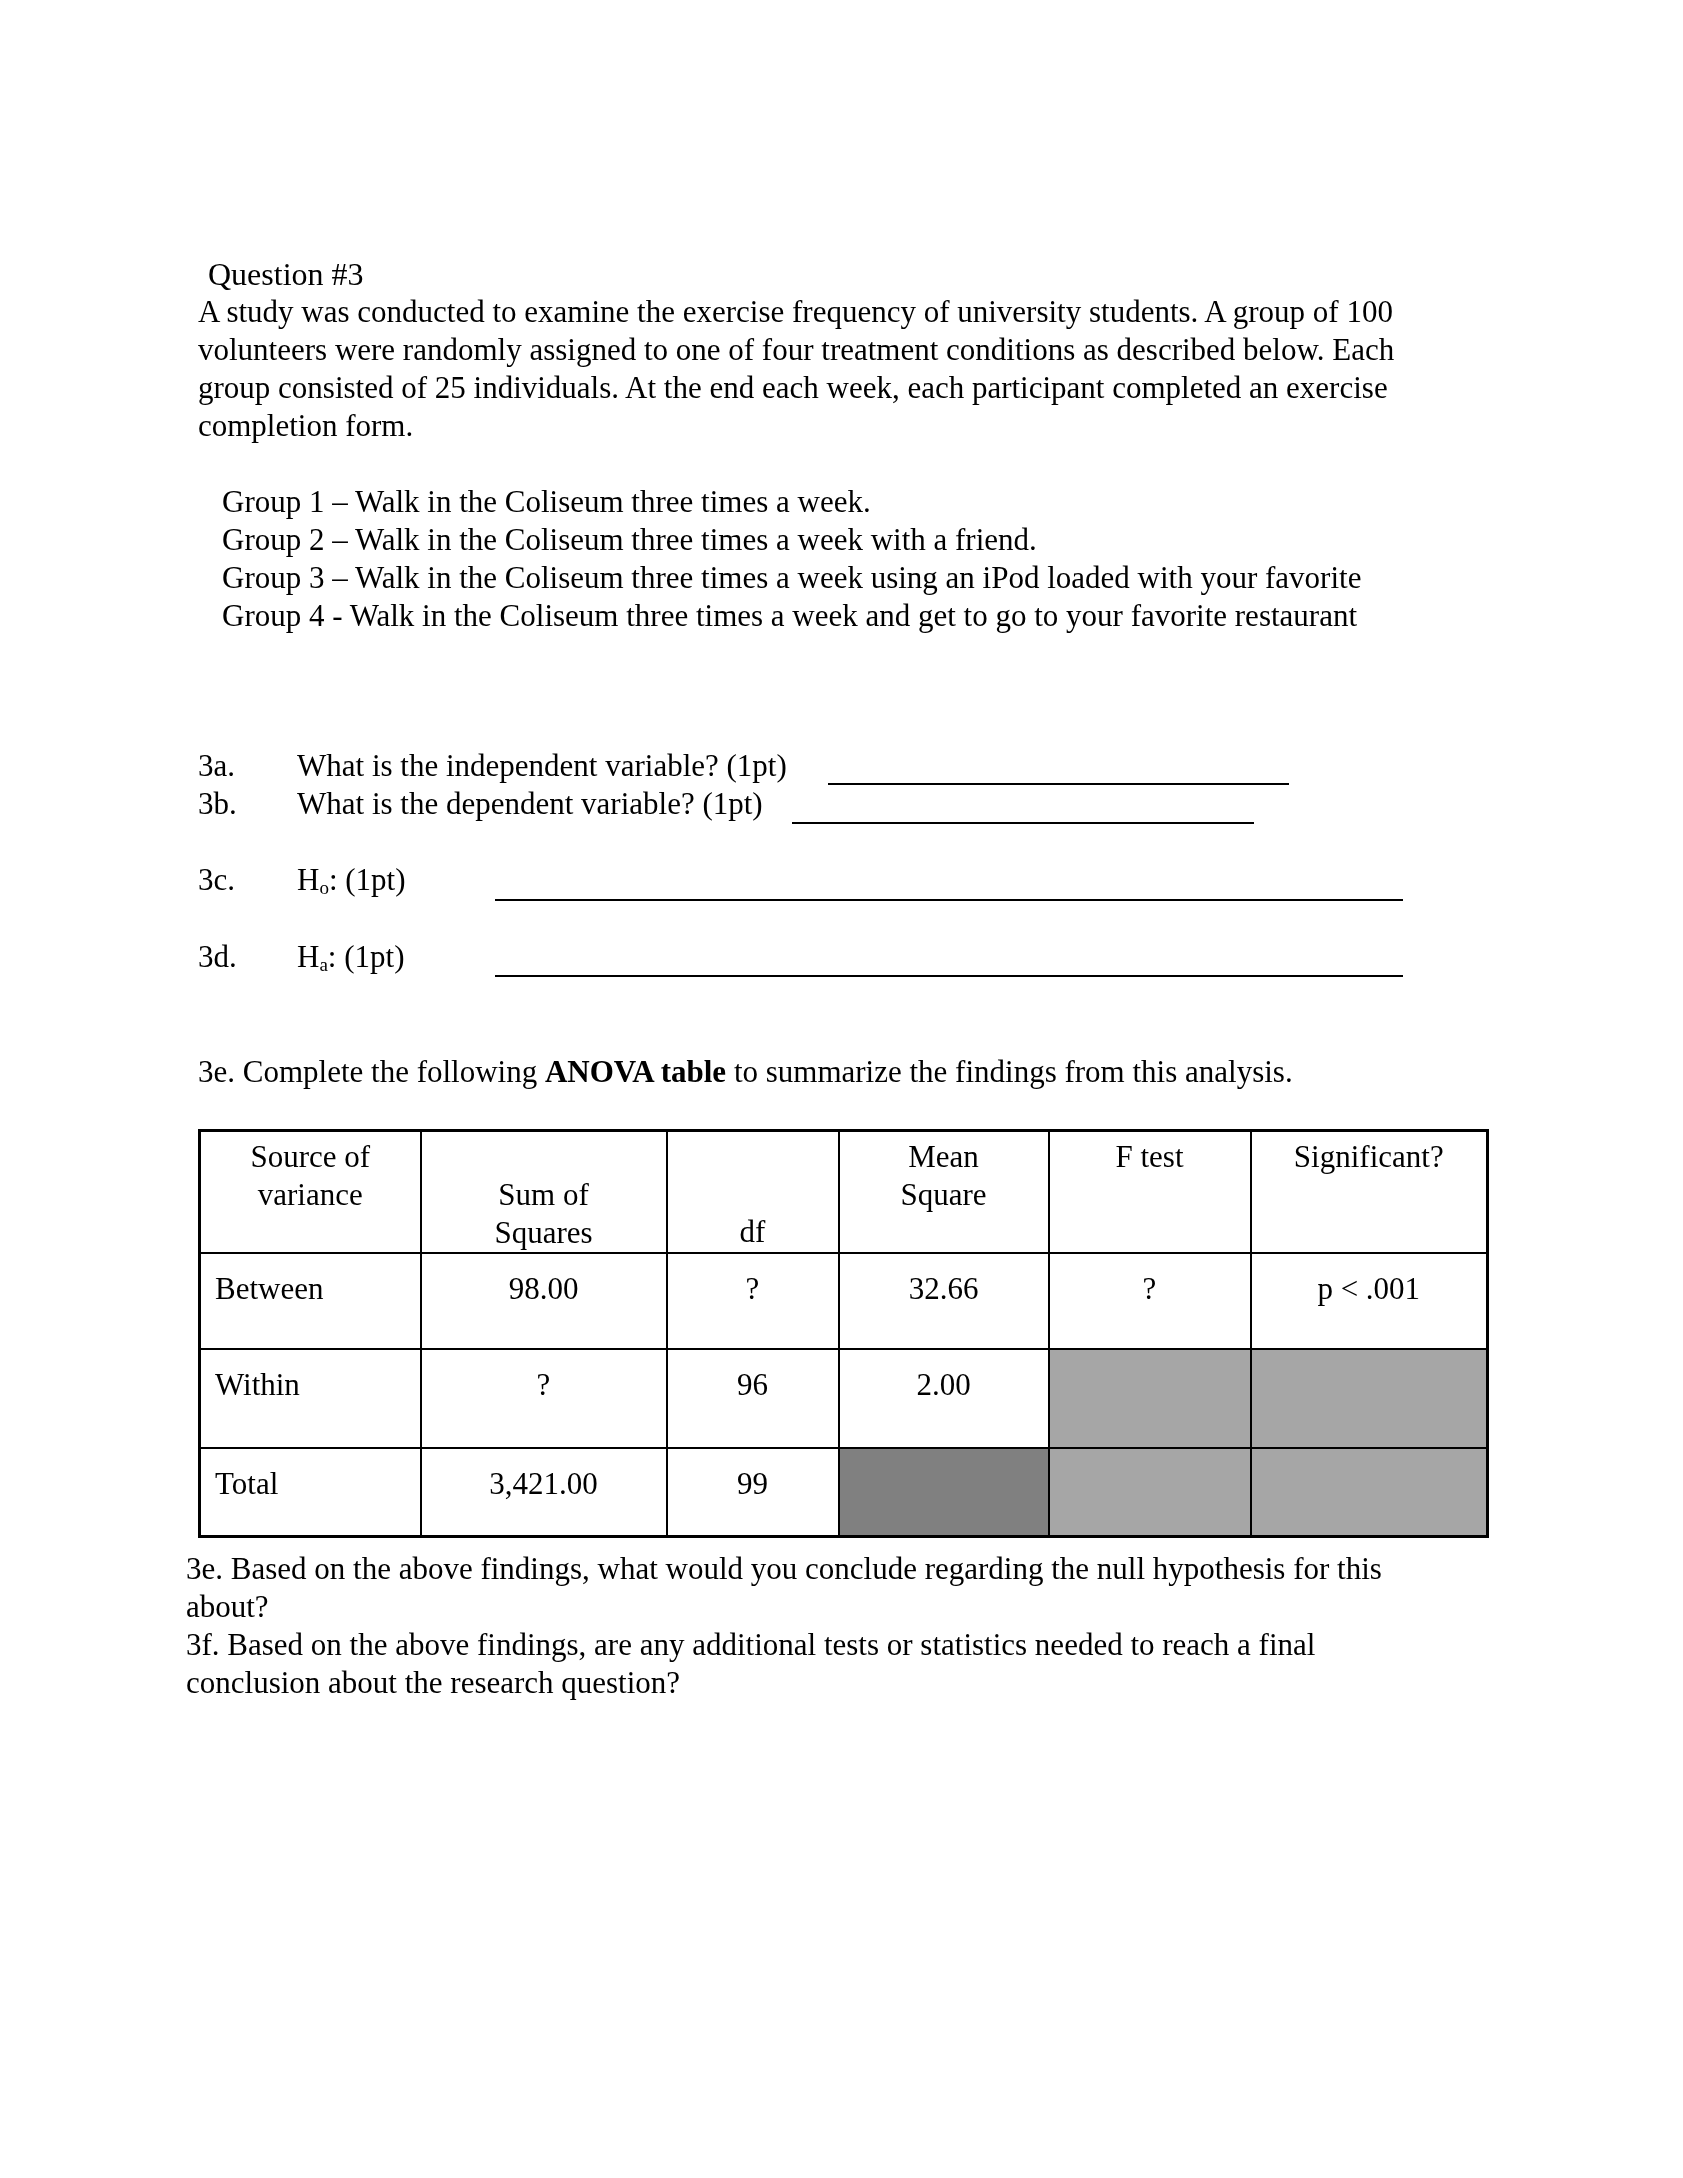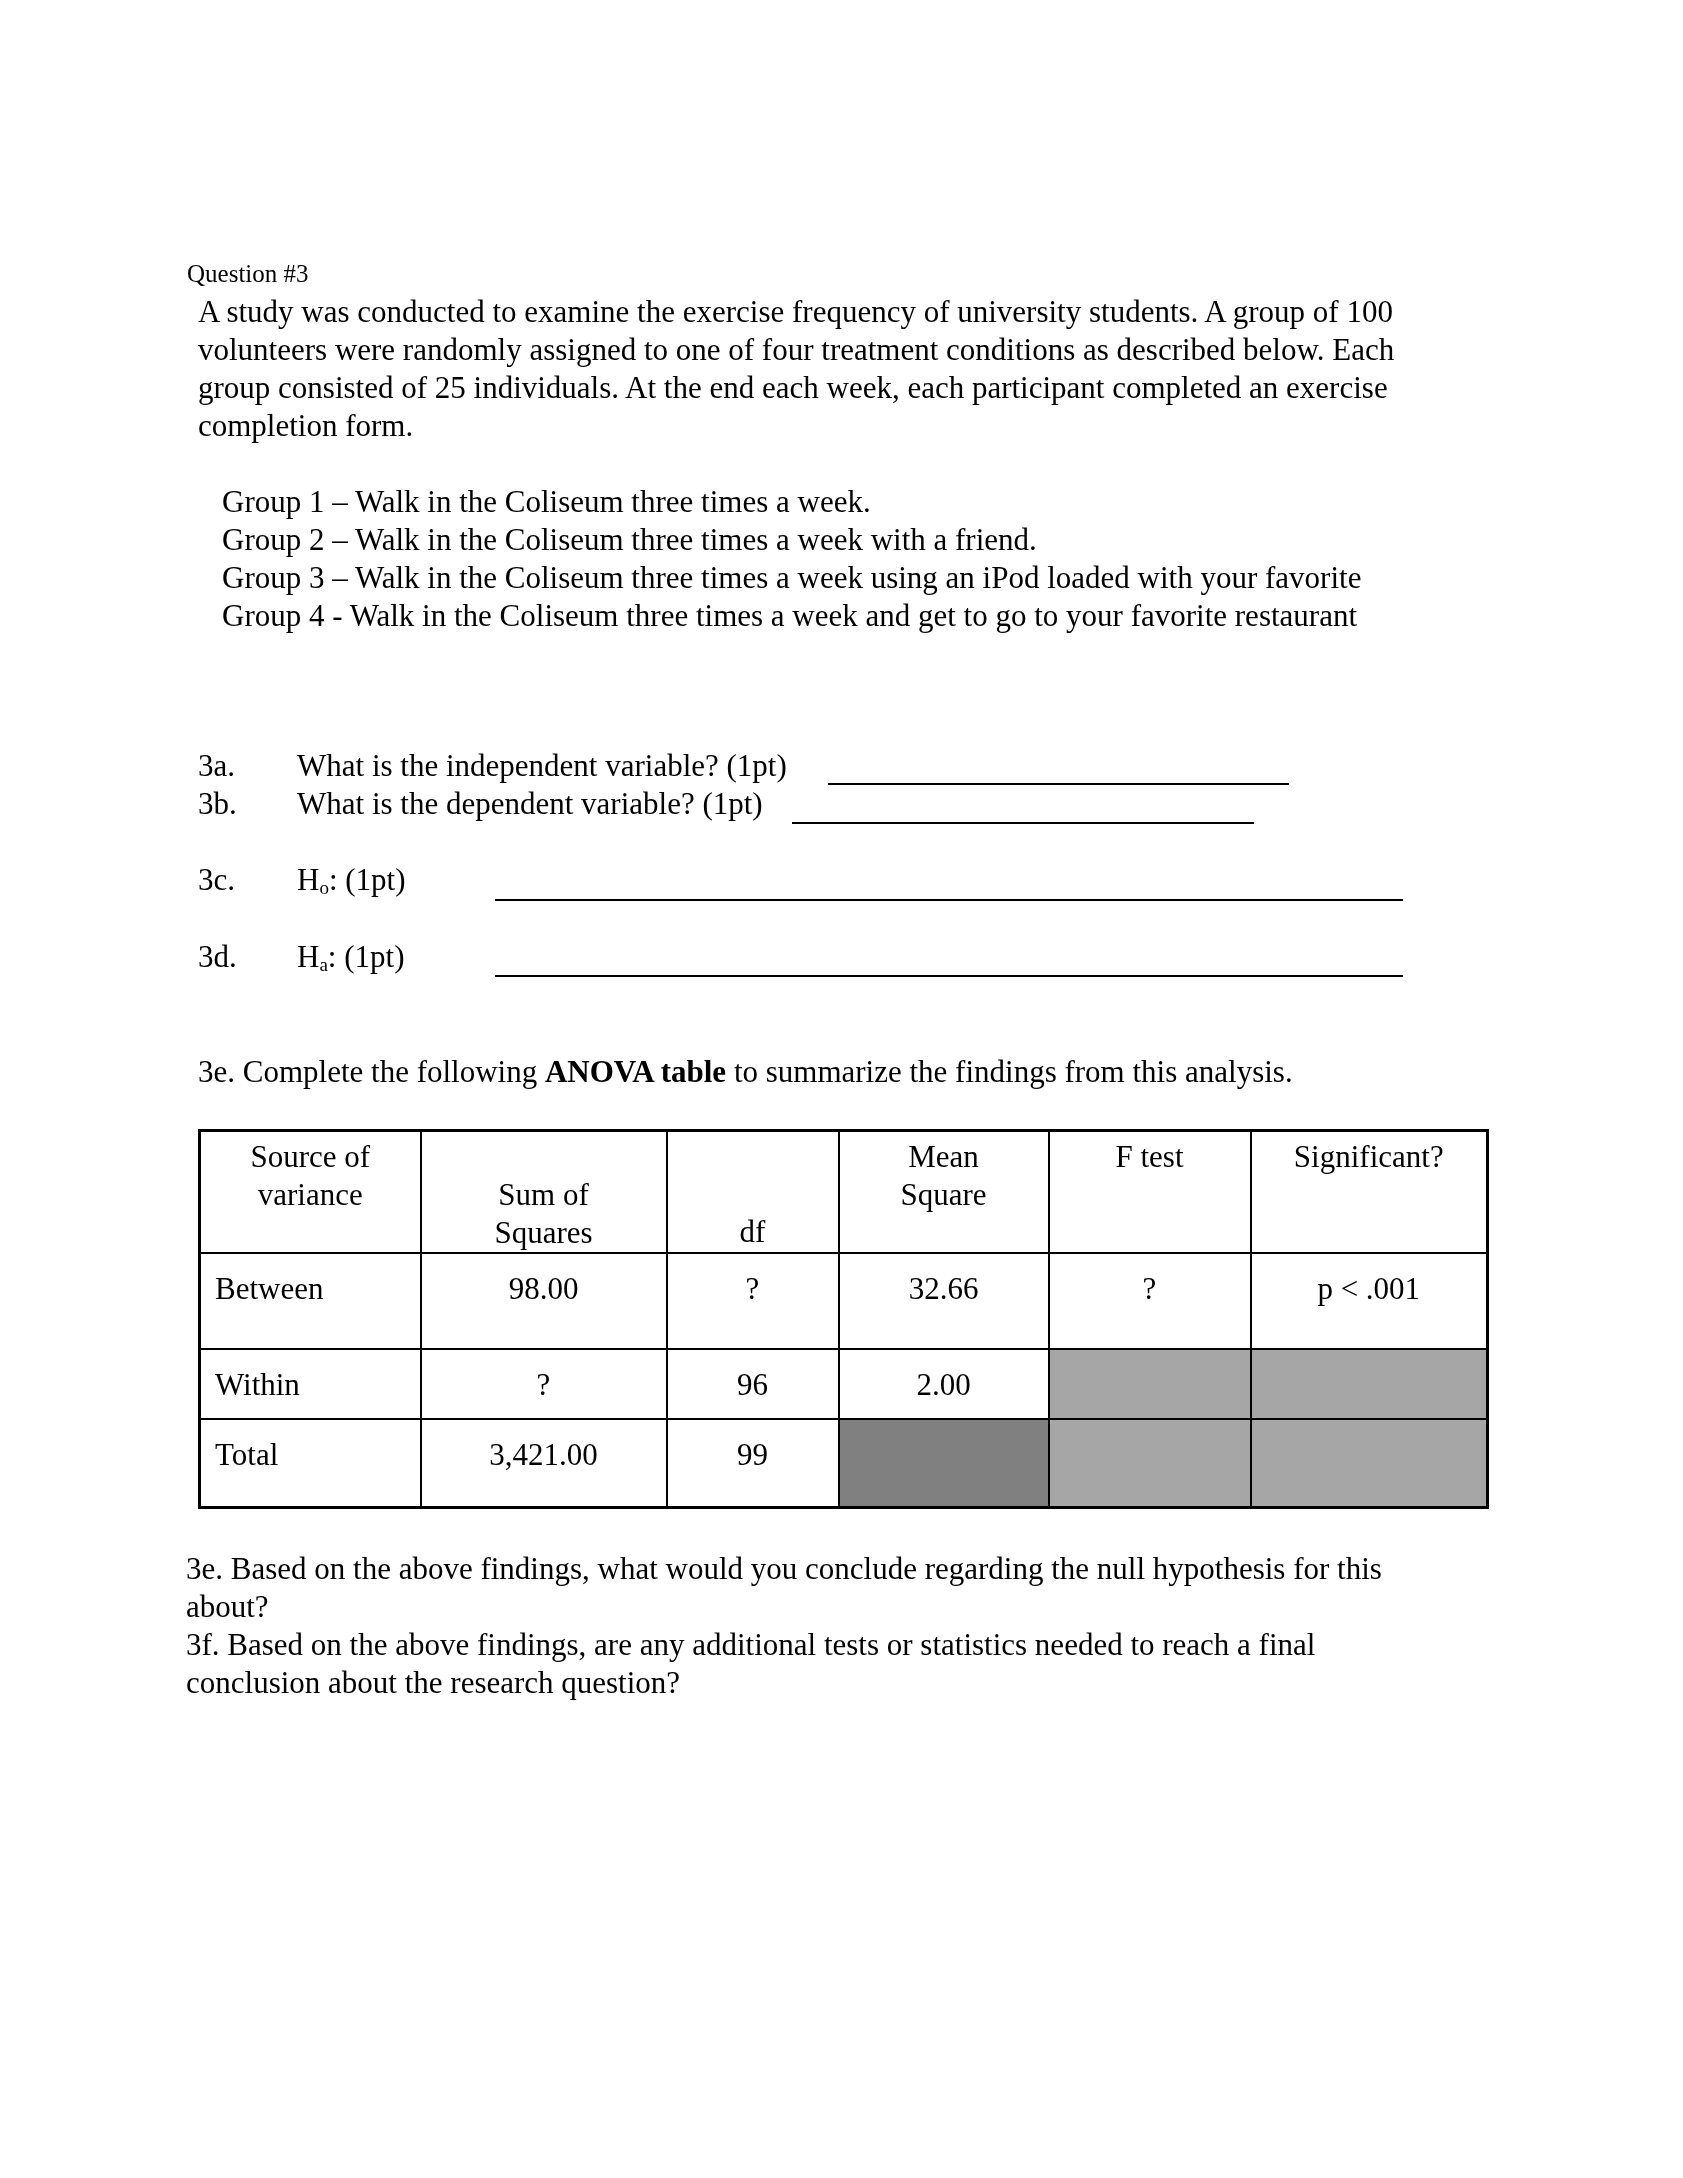--- a/index.html
+++ b/index.html
@@ -2,21 +2,21 @@
 <html><head>
   <meta charset="utf-8">
   <style>
     html, body { margin: 0; padding: 0; background: #ffffff; }
     body {
       width: 1683px; height: 2178px; position: relative; overflow: hidden;
       font-family: "Liberation Serif", "DejaVu Serif", serif;
       color: #000000;
     }
     .abs { position: absolute; white-space: nowrap; }
-    .q-label { left: 187px; top: 259px; font-size: 25px; line-height: 30px; }
+    .q-label { left: 208px; top: 259px; font-size: 32px; line-height: 30px; }
     .body-text { font-size: 31px; line-height: 38px; }
     .para { left: 198px; top: 293px; width: 1307px; }
     .para .line { display: block; white-space: nowrap; }
     .groups { left: 198px; top: 483px; }
     .groups .line { display: block; white-space: nowrap; margin-left: 24px; }
 
     .qrow { position: absolute; left: 198px; font-size: 31px; line-height: 38px; white-space: nowrap; }
     .qnum { position: absolute; left: 0; }
     .qtext { position: absolute; left: 99px; }
     .blank { position: absolute; border-bottom: 2px solid #000; height: 0; }
@@ -38,21 +38,21 @@
     table.anova { border: 3px solid #000; }
     table.anova th { font-weight: normal; text-align: center; margin-top: 20px; }
     .hdr-source { padding-top: 6px !important; }
     .hdr-ss { padding-top: 44px !important; }
     .hdr-df { padding-top: 81px !important; }
     .hdr-ms { padding-top: 6px !important; }
     .hdr-f { padding-top: 6px !important; }
     .hdr-sig { padding-top: 6px !important; }
     tr.h-row { height: 114px; }
     tr.r-between { height: 96px; }
-    tr.r-within { height: 70px; }
+    tr.r-within { height: 99px; }
     tr.r-total { height: 88px; }
     td.src { text-align: left; padding-left: 14px !important; padding-top: 16px !important; }
     td.val { text-align: center; padding-top: 16px !important; }
     td.shade-light { background: #a6a6a6; }
     td.shade-dark { background: #808080; }
 
     .followup { left: 186px; top: 1550px; }
     .followup .line { display: block; white-space: nowrap; }
   </style>
 </head>

